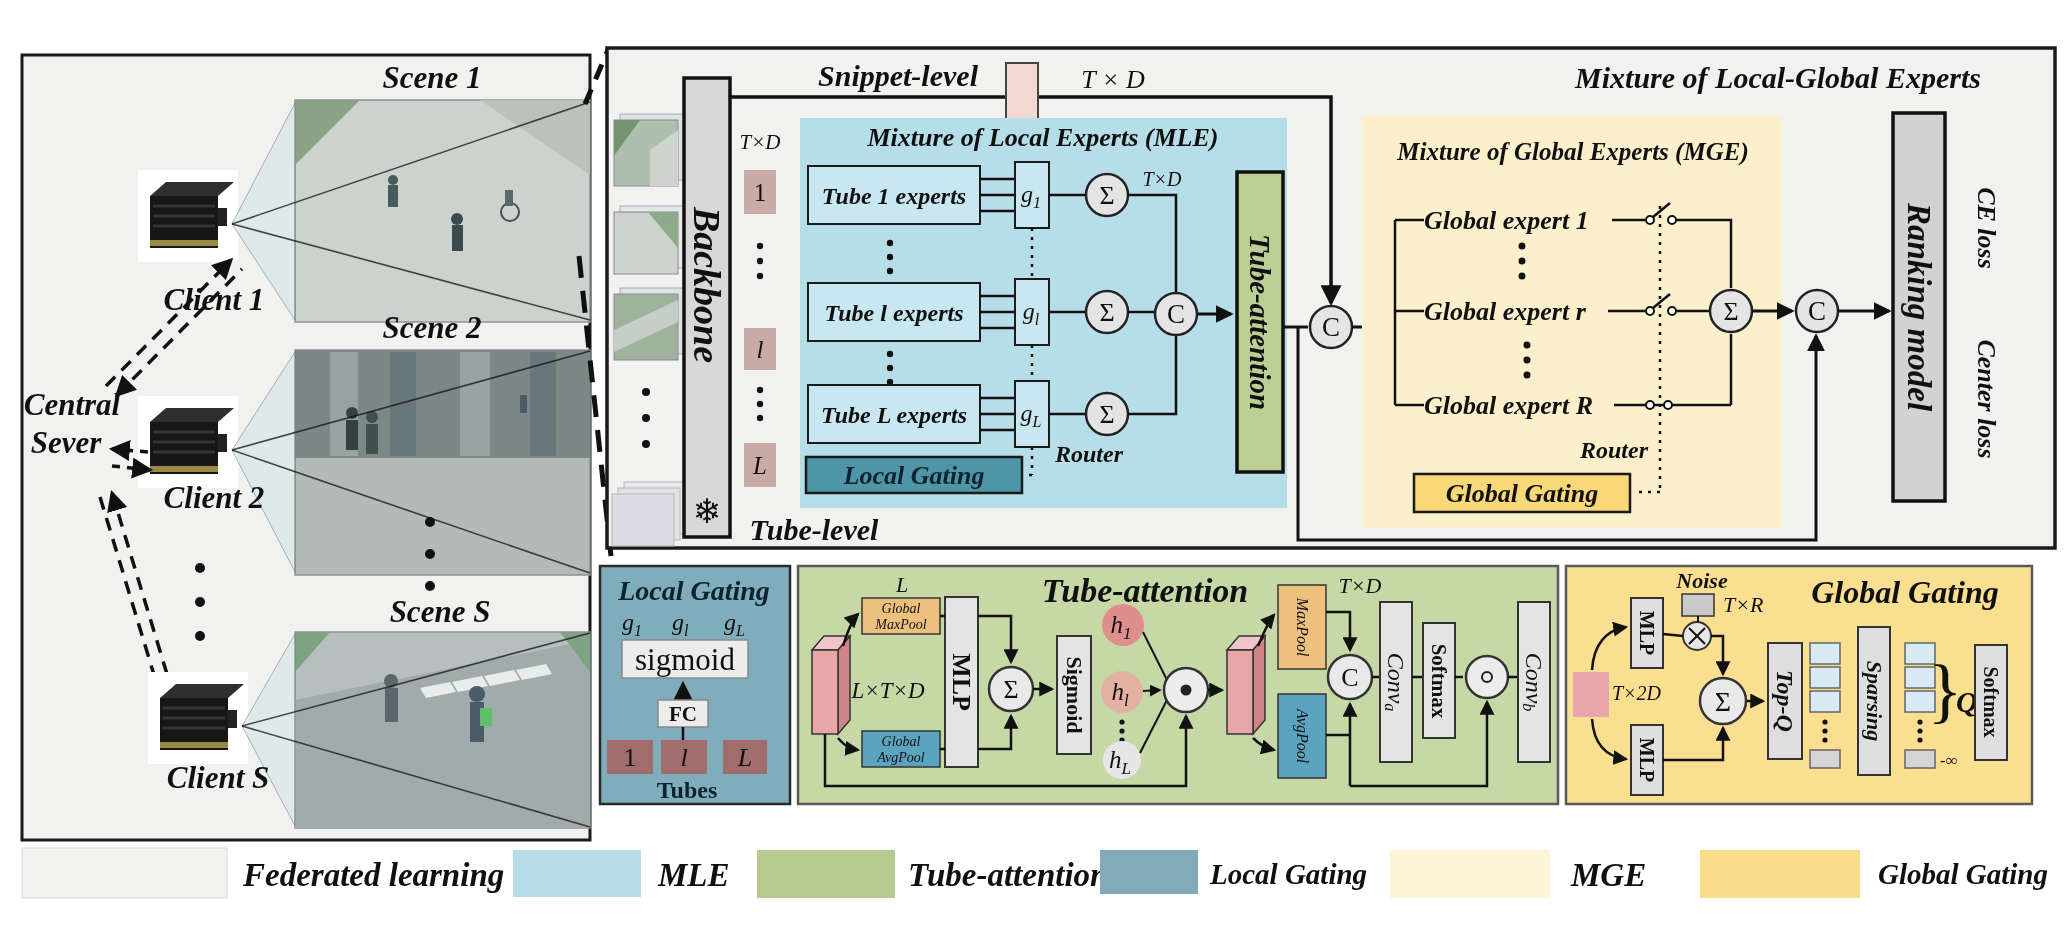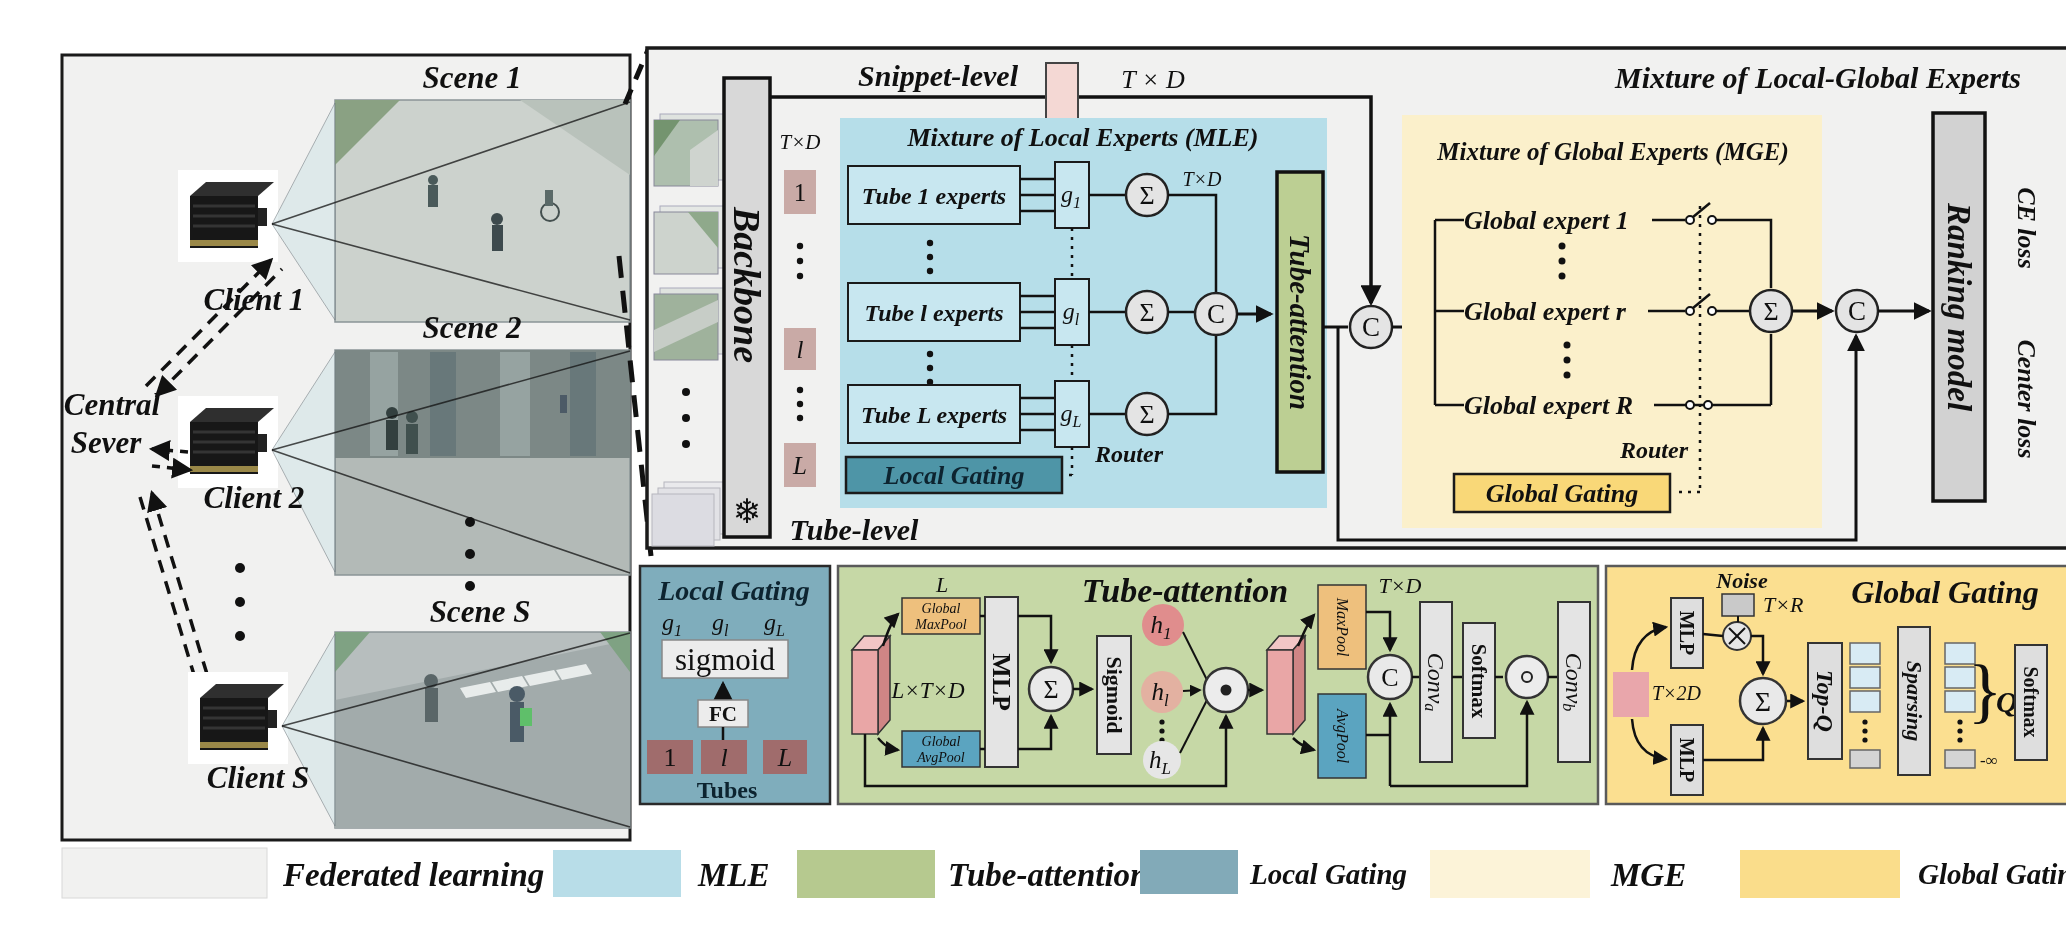--- a/index.html
+++ b/index.html
@@ -1,16 +1,16 @@
 <!DOCTYPE html>
 <html><head>
 <meta charset="utf-8">
 <style>
   html,body{margin:0;padding:0;background:#ffffff;}
-  #fig{width:1928px;height:930px;position:relative;background:#ffffff;margin-left:40px;}
+  #fig{width:1928px;height:930px;position:relative;background:#ffffff;}
   svg{display:block;}
   text{font-family:"Liberation Serif","DejaVu Serif",serif;fill:#101010;}
   .bi{font-weight:bold;font-style:italic;}
   .it{font-style:italic;}
   .b{font-weight:bold;}
   .rot{dominant-baseline:central;text-anchor:middle;}
   .mid{text-anchor:middle;}
   .ln{stroke:#111;fill:none;}
   .dkt{fill:#0d2430;}
 </style>

